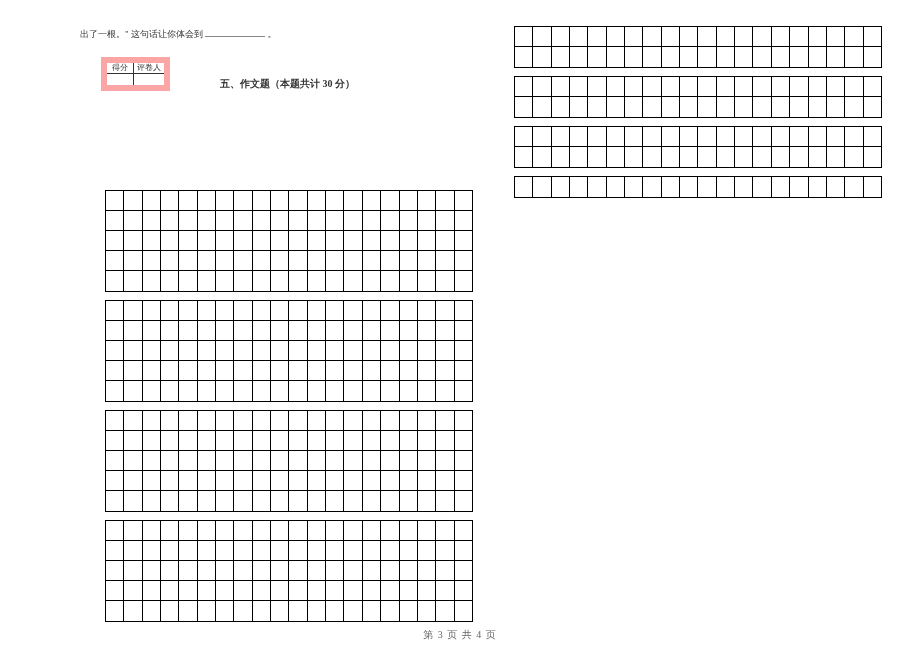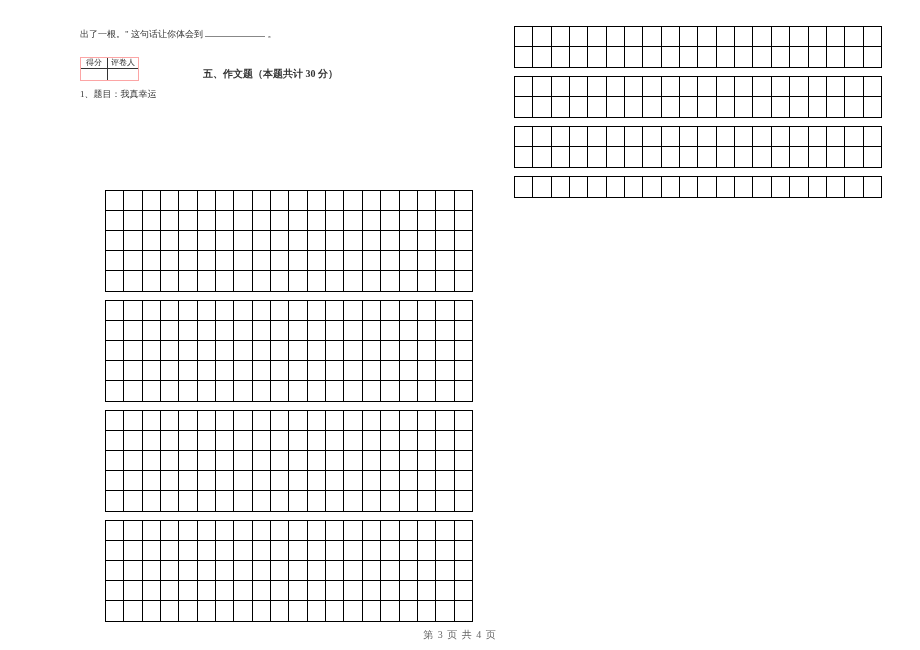--- a/index.html
+++ b/index.html
@@ -36,21 +36,22 @@
     height: 10px;
     vertical-align: baseline;
   }
   .score-row {
     display: flex;
     align-items: flex-end;
     margin-bottom: 4px;
   }
   .score-box {
     display: flex;
-    border: 1px solid #fca5a5;
+    border: 6px solid #fca5a5;
+    margin-left: 21px;
   }
   .score-cell {
     width: 26px;
     height: 22px;
     display: flex;
     flex-direction: column;
     align-items: center;
     justify-content: flex-start;
     font-size: 8px;
     border-right: 1px solid #333;
@@ -58,21 +59,21 @@
   .score-cell:last-child { border-right: none; width: 30px; font-family: Liberation Serif, serif; }
   .score-cell .label { padding-top: 1px; line-height: 1.1; }
   .score-cell .inner-line {
     border-top: 1px solid #333;
     width: 100%;
     flex: 1;
   }
   .section-title {
     font-weight: bold;
     font-size: 10px;
-    margin-left: 64px;
+    margin-left: 50px;
     padding-top: 8px;
   }
   .q-line {
     margin-top: 6px;
     line-height: 1.6;
   }
   .q-sub {
     text-indent: 2em;
     line-height: 1.6;
   }
@@ -125,21 +126,20 @@
           <div class="inner-line"></div>
         </div>
         <div class="score-cell">
           <div class="label">评卷人</div>
           <div class="inner-line"></div>
         </div>
       </div>
       <div class="section-title">五、作文题（本题共计 30 分）</div>
     </div>
 
-    <div class="q-line">1、题目：我真幸运</div>
 
   </div>
 
   <div id="grids-host">
       <div class="grid-block" style="left: 105px; top: 190px; width: 366px; height: 100px;">
         <div class="row" style="height: 20px;">
           <div class="cell"></div>
           <div class="cell"></div>
           <div class="cell"></div>
           <div class="cell"></div>

